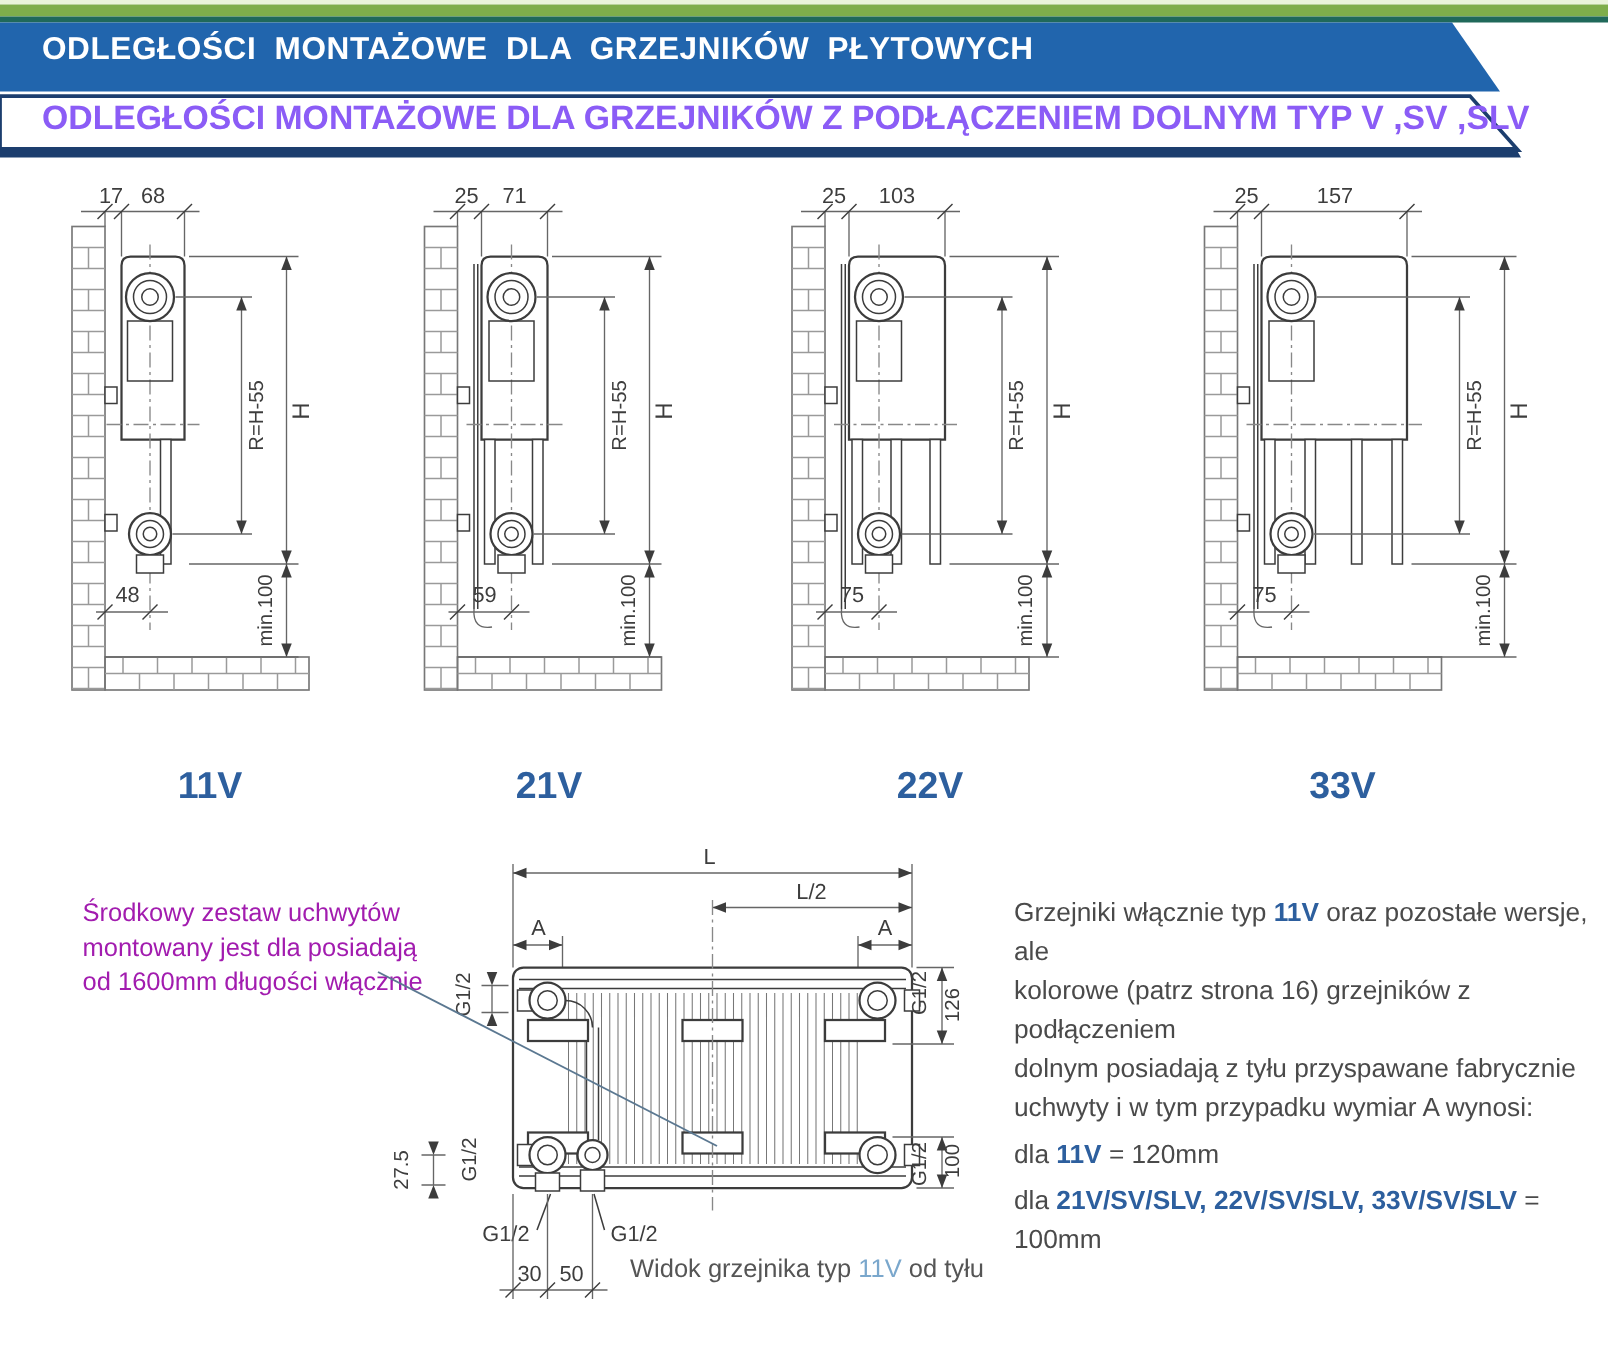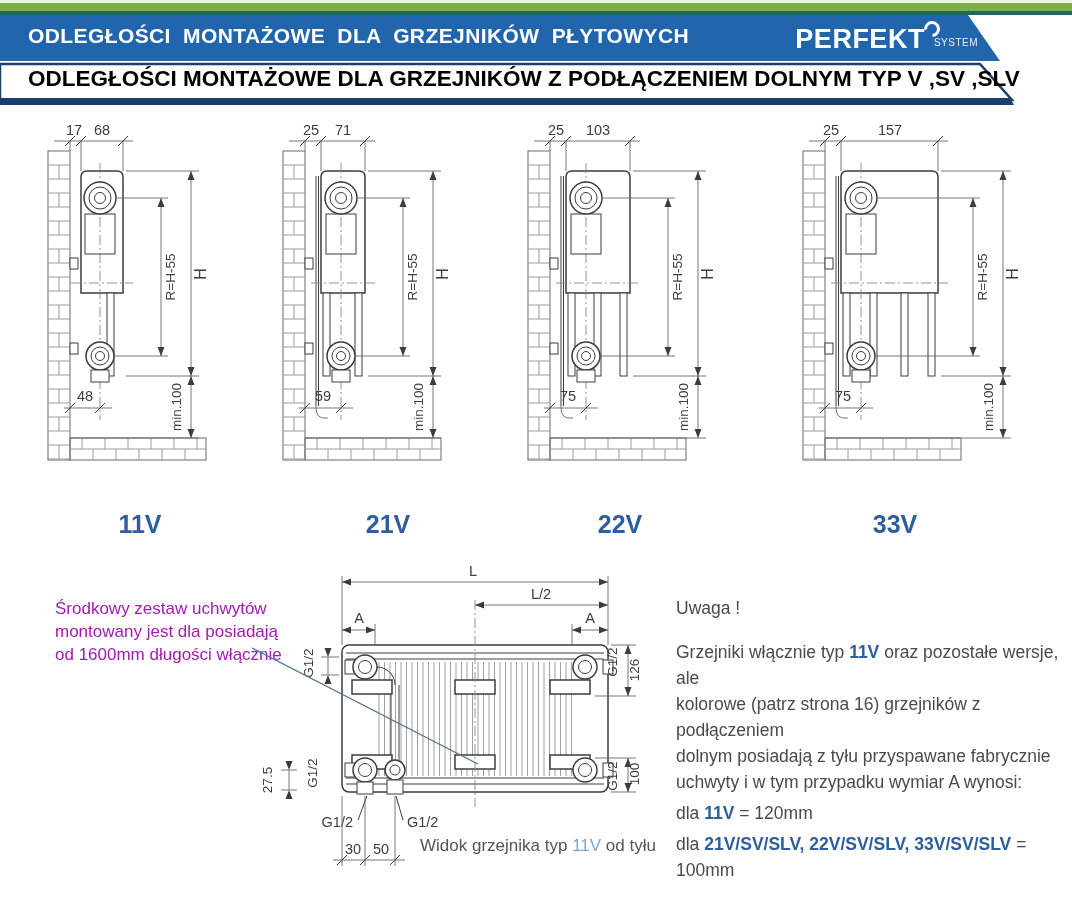--- a/index.html
+++ b/index.html
@@ -8,21 +8,21 @@
   .abs{position:absolute;}
   
   #hdr-svg{position:absolute;left:0;top:0;}
   #b1row{position:absolute;left:28px;top:21px;display:flex;align-items:center;width:950px;justify-content:space-between;}
   #b1title{color:#fff;font-weight:bold;font-size:21px;letter-spacing:.4px;word-spacing:6px;white-space:nowrap;}
   #logo{display:flex;align-items:flex-end;color:#fff;}
   #logo-main{font-weight:bold;font-size:27px;letter-spacing:.5px;line-height:24px;}
   .ring{width:10px;height:10px;border:3px solid #fff;border-bottom-color:transparent;border-radius:50%;
         display:inline-block;transform:rotate(40deg);margin:0 0 14px -1px;}
   #logo-sub{font-size:10px;letter-spacing:.5px;margin:0 0 3px -6px;color:#eaf1fa;}
-  #b2title{position:absolute;left:28px;top:66px;color:#000000;font-weight:bold;font-size:22.5px;white-space:nowrap;}
+  #b2title{position:absolute;left:28px;top:66px;color:#8b5cf6;font-weight:bold;font-size:22.5px;white-space:nowrap;}
   
   .seclabel{position:absolute;top:510px;width:260px;text-align:center;color:#2d5f9e;
             font-weight:bold;font-size:25px;}
   
   #note-left{position:absolute;left:55px;top:597px;font-size:17px;color:#a21caf;line-height:23px;}
   #uwaga{position:absolute;left:676px;top:595px;width:396px;font-size:17.5px;color:#4a4a4a;line-height:26px;}
   #uwaga .title{margin-bottom:18px;}
   #uwaga .blue{color:#2d5f9e;font-weight:bold;}
   #uwaga .dla{margin-top:5px;}
   #caption{position:absolute;left:420px;top:836px;font-size:17px;color:#555;}
@@ -48,25 +48,20 @@
 <svg id="hdr-svg" width="1072" height="106">
   <rect x="0" y="0" width="1072" height="3" fill="#eaf4da"></rect>
   <rect x="0" y="3" width="1072" height="8" fill="#7fae4b"></rect>
   <rect x="0" y="11" width="1072" height="4" fill="#20695a"></rect>
   <polygon points="0,15 968,15 1000,61 0,61" fill="#2165ad"></polygon>
   <polygon points="0,64 980,64 1012,100 0,100" fill="#ffffff" stroke="#1c3e6e" stroke-width="2.5"></polygon>
   <polygon points="0,98 1010,98 1014,105 0,105" fill="#1c3e6e"></polygon>
 </svg>
 <div id="b1row">
   <span id="b1title">ODLEGŁOŚCI MONTAŻOWE DLA GRZEJNIKÓW PŁYTOWYCH</span>
-  <span id="logo">
-    <span id="logo-main">PERFEKT</span>
-    <span class="ring"></span>
-    <span id="logo-sub">SYSTEM</span>
-  </span>
 </div>
 <div id="b2title">ODLEGŁOŚCI MONTAŻOWE DLA GRZEJNIKÓW Z PODŁĄCZENIEM DOLNYM TYP V ,SV ,SLV</div>
 
 <div id="sections">
     <div class="abs" style="left: 10px; top: 118px;"><svg width="260" height="392" viewBox="0 0 260 392">
         <g>
           <rect x="38" y="33" width="22" height="309" class="br2"></rect>
           <line x1="38" y1="47" x2="60" y2="47" class="br"></line>
           <line x1="49" y1="47" x2="49" y2="61" class="br"></line>
           <line x1="38" y1="61" x2="60" y2="61" class="br"></line>
@@ -638,25 +633,24 @@
 
 <svg class="abs" style="left:248px;top:638px;pointer-events:none;" width="235" height="135">
   <line x1="4" y1="10" x2="230" y2="126" stroke="#5b7891" stroke-width="1.3"></line>
 </svg>
 
 <div id="caption">
   <span>Widok grzejnika typ </span><span class="lt">11V</span><span> od tyłu</span>
 </div>
 
 <div id="uwaga">
-  <div class="title">Uwaga !</div>
   <div><span>Grzejniki włącznie typ </span><span class="blue">11V</span><span> oraz pozostałe wersje, ale</span></div>
   <div>kolorowe (patrz strona 16) grzejników z podłączeniem</div>
   <div>dolnym posiadają z tyłu przyspawane fabrycznie</div>
   <div>uchwyty i w tym przypadku wymiar A wynosi:</div>
   <div class="dla"><span>dla </span><span class="blue">11V</span><span> = 120mm</span></div>
   <div class="dla"><span>dla </span><span class="blue">21V/SV/SLV, 22V/SV/SLV, 33V/SV/SLV</span><span> = 100mm</span></div>
 </div>
 
 <div class="seclabel" style="left: 10px;">11V</div>
-<div class="seclabel" style="left: 258px;">21V</div>
+<div class="seclabel" style="left: 236px;">21V</div>
 <div class="seclabel" style="left: 490px;">22V</div>
 <div class="seclabel" style="left: 765px;">33V</div>
 
 </body></html>

